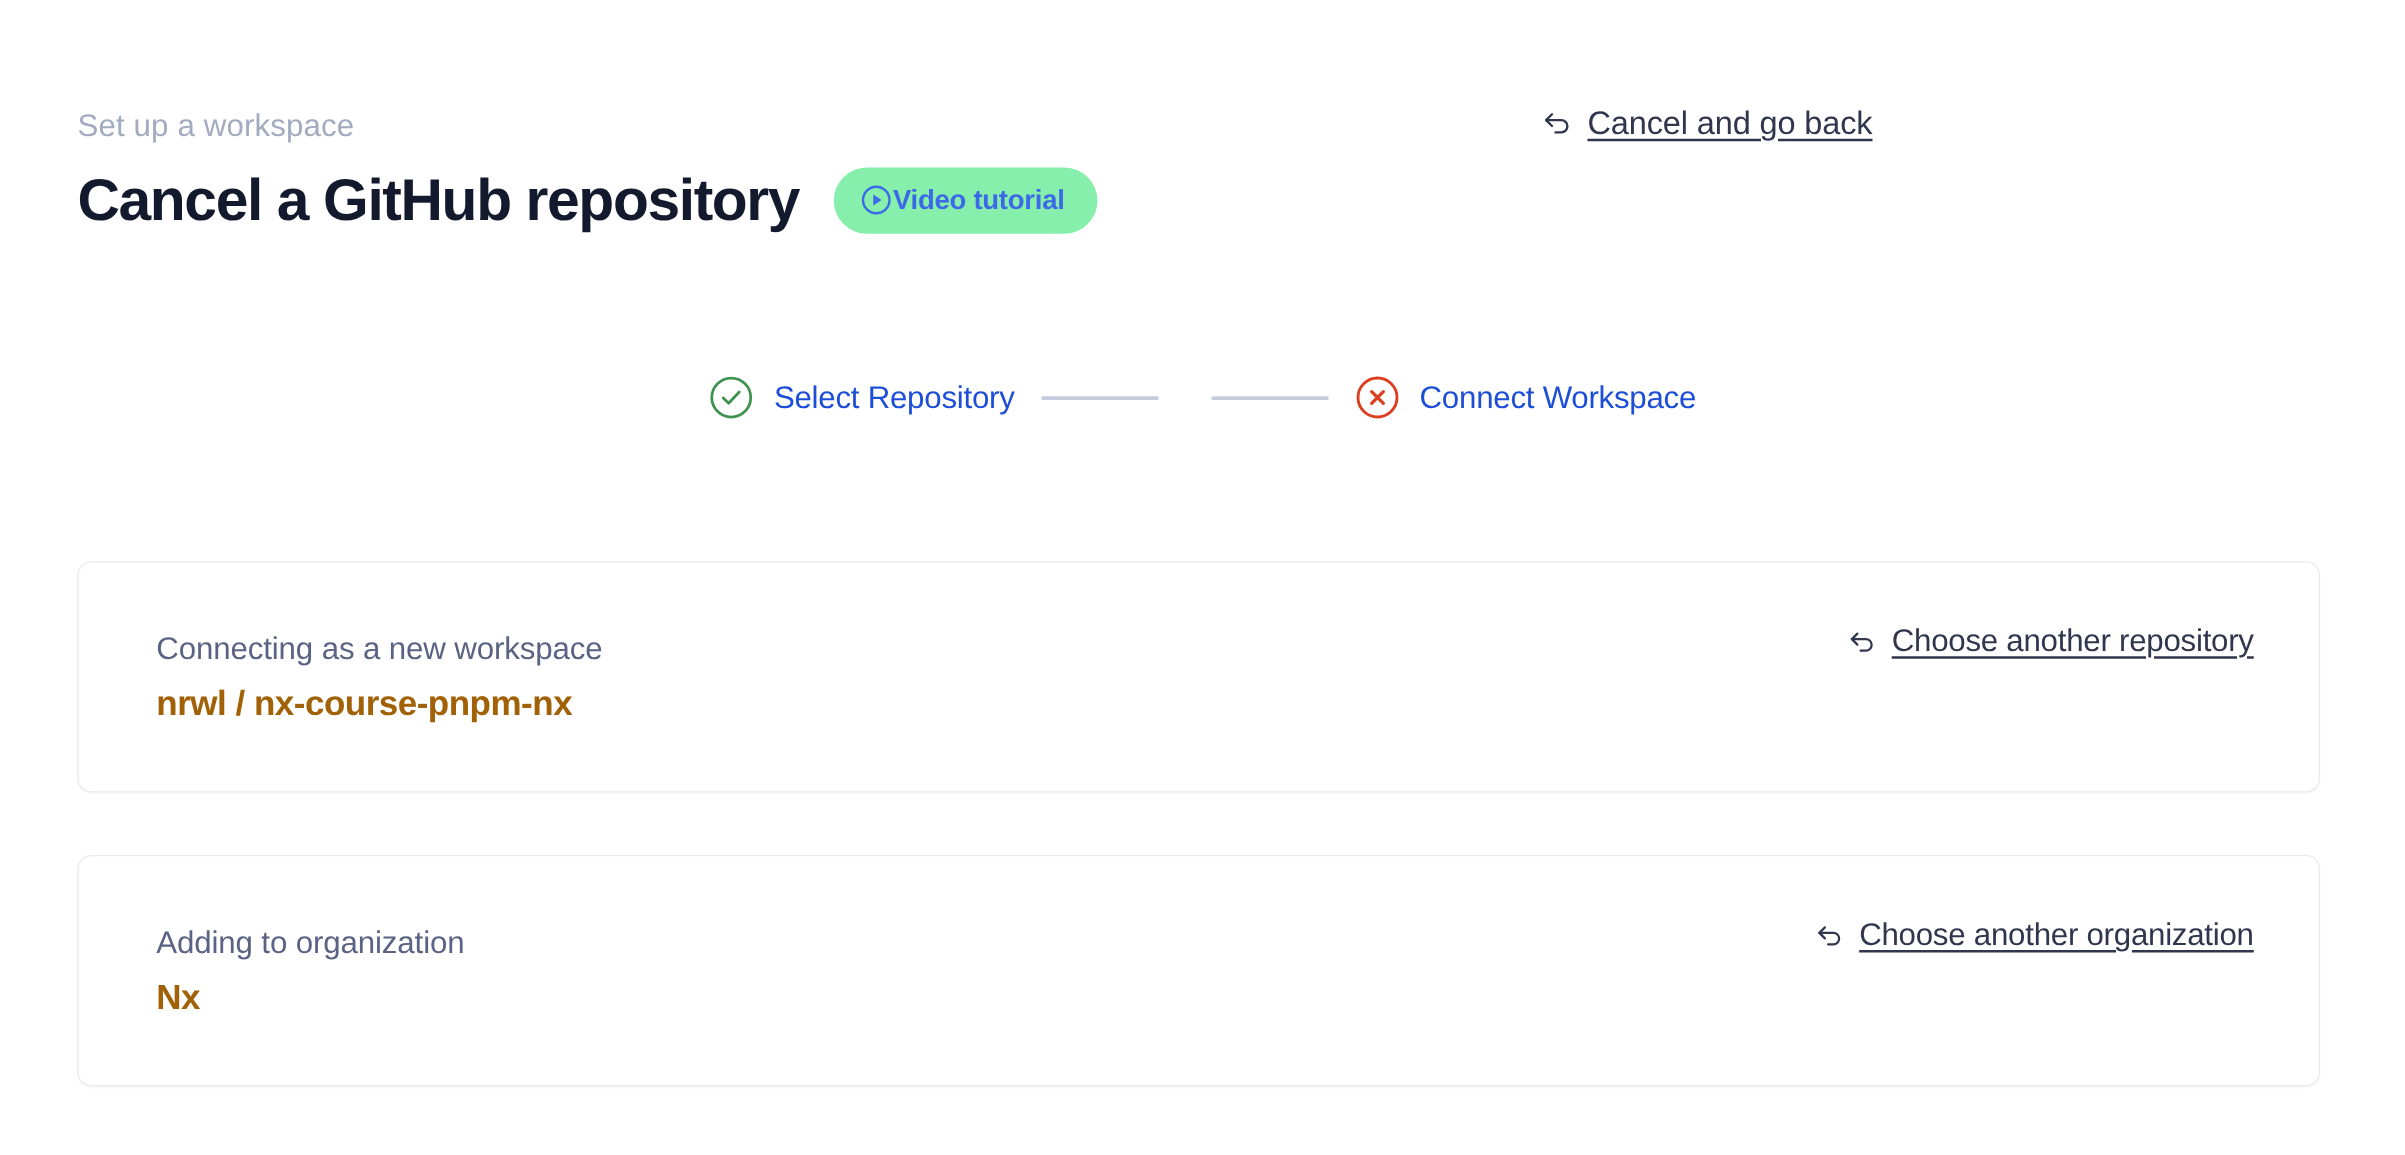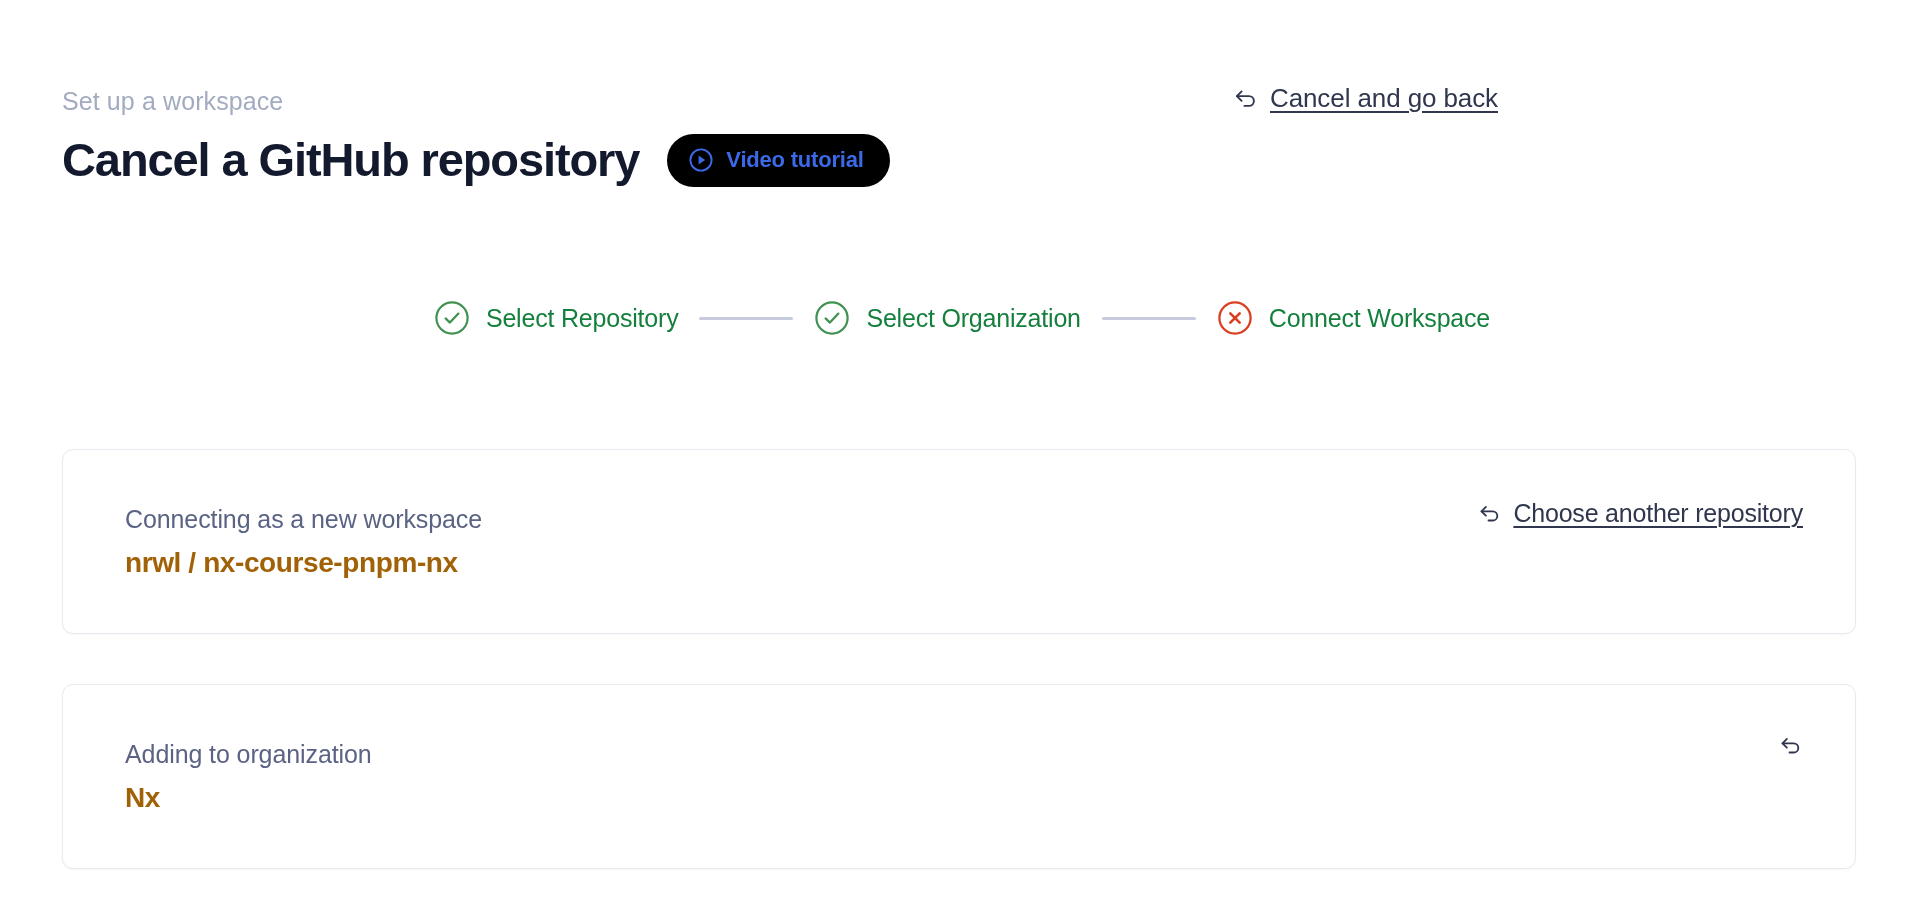--- a/index.html
+++ b/index.html
@@ -49,22 +49,22 @@
     line-height: 56px;
     font-weight: 700;
     color: #141a2e;
     letter-spacing: -1.1px;
     white-space: nowrap;
   }
 
   .video-pill {
     display: inline-flex;
     align-items: center;
-    gap: 12px;
-    background: #000000;
+    gap: 0;
+    background: #86efac;
     border: none;
     border-radius: 999px;
     padding: 11px 26px 11px 21px;
     cursor: pointer;
     height: 53px;
   }
   .video-pill .label {
     font-size: 22px;
     font-weight: 700;
     color: #3b69e8;
@@ -108,21 +108,21 @@
   }
   .step {
     display: flex;
     align-items: center;
     gap: 16px;
   }
   .step-icon { width: 36px; height: 36px; flex: 0 0 36px; display: block; }
   .step-label {
     font-size: 25px;
     line-height: 30px;
-    color: #15803d;
+    color: #1d4ed8;
     letter-spacing: -.2px;
     white-space: nowrap;
     font-weight: 400;
   }
   .connector {
     width: 94px;
     height: 3px;
     background: #c5cbdd;
     margin: 0 21px;
     border-radius: 2px;
@@ -233,29 +233,20 @@
         <svg viewBox="0 0 36 36" width="36" height="36" aria-hidden="true">
           <circle cx="18" cy="18" r="15.6" fill="none" stroke="#3f9150" stroke-width="2.2"></circle>
           <path d="M11.6 18.4 L15.9 22.6 L24.4 13.6" fill="none" stroke="#3f9150" stroke-width="2.2" stroke-linecap="round" stroke-linejoin="round"></path>
         </svg>
       </span>
       <span class="step-label">Select Repository</span>
     </div>
 
     <span class="connector"></span>
 
-    <div class="step">
-      <span class="step-icon">
-        <svg viewBox="0 0 36 36" width="36" height="36" aria-hidden="true">
-          <circle cx="18" cy="18" r="15.6" fill="none" stroke="#3f9150" stroke-width="2.2"></circle>
-          <path d="M11.6 18.4 L15.9 22.6 L24.4 13.6" fill="none" stroke="#3f9150" stroke-width="2.2" stroke-linecap="round" stroke-linejoin="round"></path>
-        </svg>
-      </span>
-      <span class="step-label">Select Organization</span>
-    </div>
 
     <span class="connector"></span>
 
     <div class="step">
       <span class="step-icon">
         <svg viewBox="0 0 36 36" width="36" height="36" aria-hidden="true">
           <circle cx="18" cy="18" r="15.6" fill="none" stroke="#dc3e20" stroke-width="2.3"></circle>
           <path d="M13.3 13.3 L22.7 22.7 M22.7 13.3 L13.3 22.7" fill="none" stroke="#dc3e20" stroke-width="2.6" stroke-linecap="round"></path>
         </svg>
       </span>
@@ -293,18 +284,19 @@
 
       <div class="card-value single">Nx</div>
 
       <a class="card-action" href="#">
         <span class="undo-icon">
           <svg viewBox="0 0 25 25" width="25" height="25" aria-hidden="true">
             <path d="M8.9 5.9 L4.5 10.3 L8.9 14.7" fill="none" stroke="#30364d" stroke-width="1.8" stroke-linecap="round" stroke-linejoin="round"></path>
             <path d="M4.5 10.3 H15.7 a4.6 4.6 0 0 1 0 9.2 H11.5" fill="none" stroke="#30364d" stroke-width="1.8" stroke-linecap="round" stroke-linejoin="round"></path>
           </svg>
         </span>
+        <span class="link-text">Choose another organization</span>
       </a>
 
     </div>
   </section>
 
 </div>
 
 </body></html>

